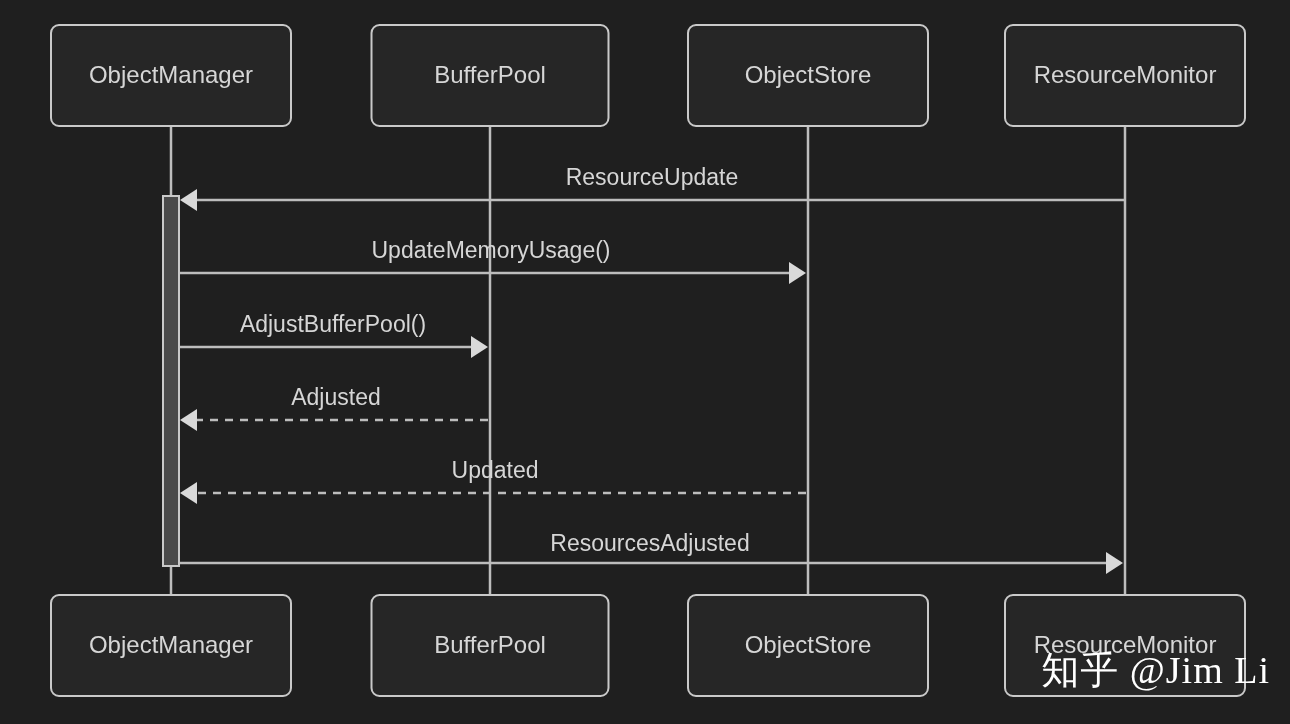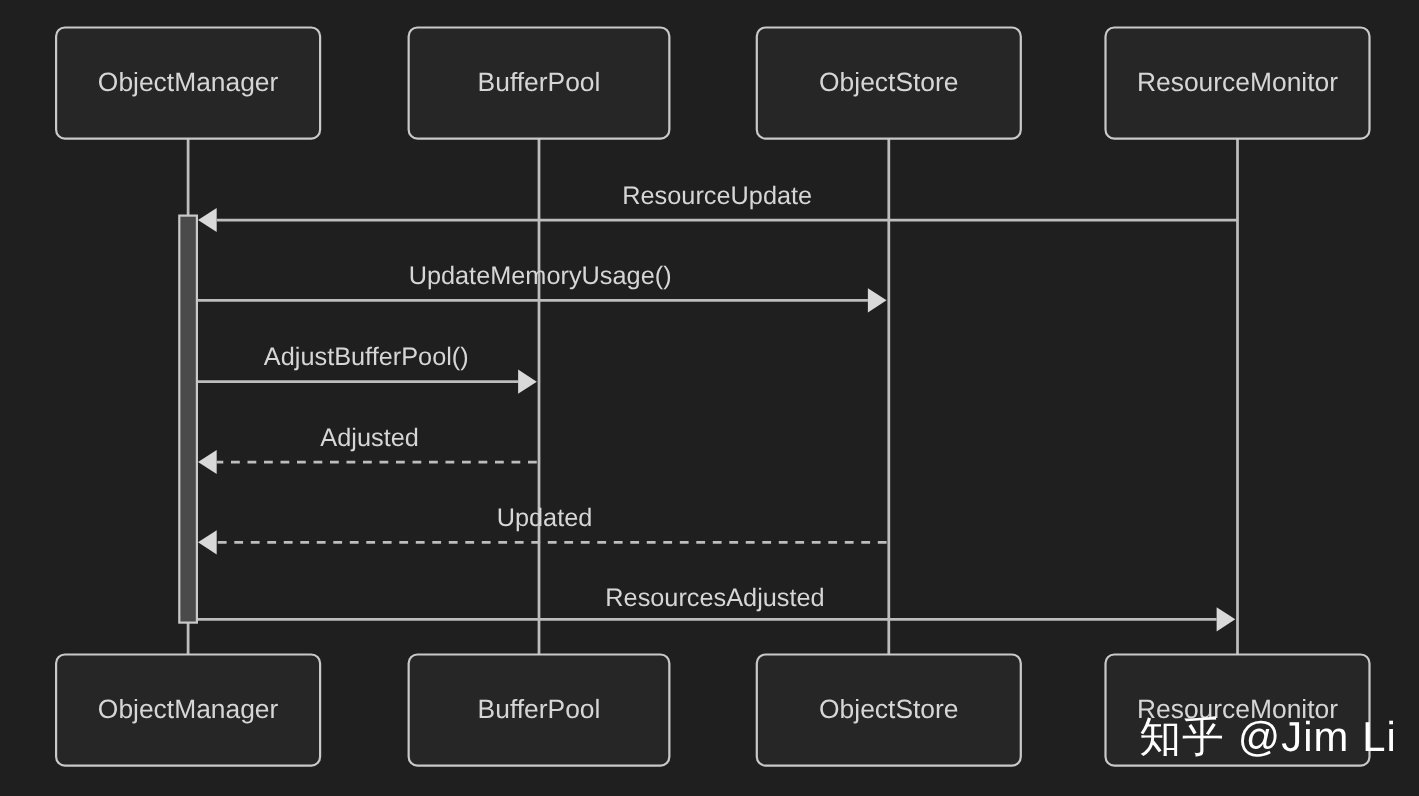--- a/index.html
+++ b/index.html
@@ -61,21 +61,21 @@
     font-family: "Liberation Sans", "DejaVu Sans", sans-serif;
     font-size: 23px;
     text-anchor: middle;
     dominant-baseline: alphabetic;
   }
   .watermark {
     position: absolute;
     right: 20px;
     bottom: 28px;
     color: #ffffff;
-    font-family: Liberation Sans, sans-serif;
+    font-family: Liberation Serif, serif;
     font-size: 38px;
     letter-spacing: 1px;
     white-space: nowrap;
     pointer-events: none;
   }
 </style>
 </head>
 <body>
 
 <div id="diagram-root">

